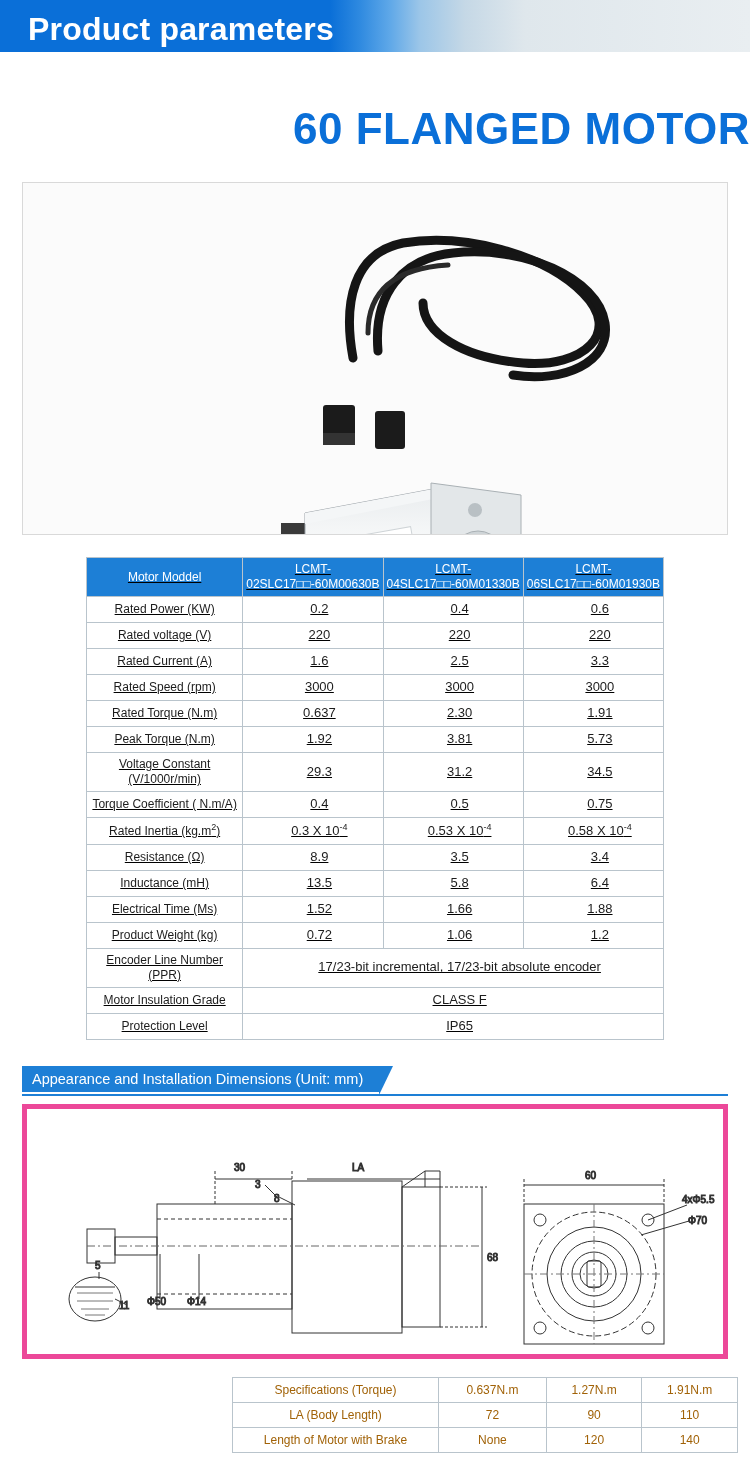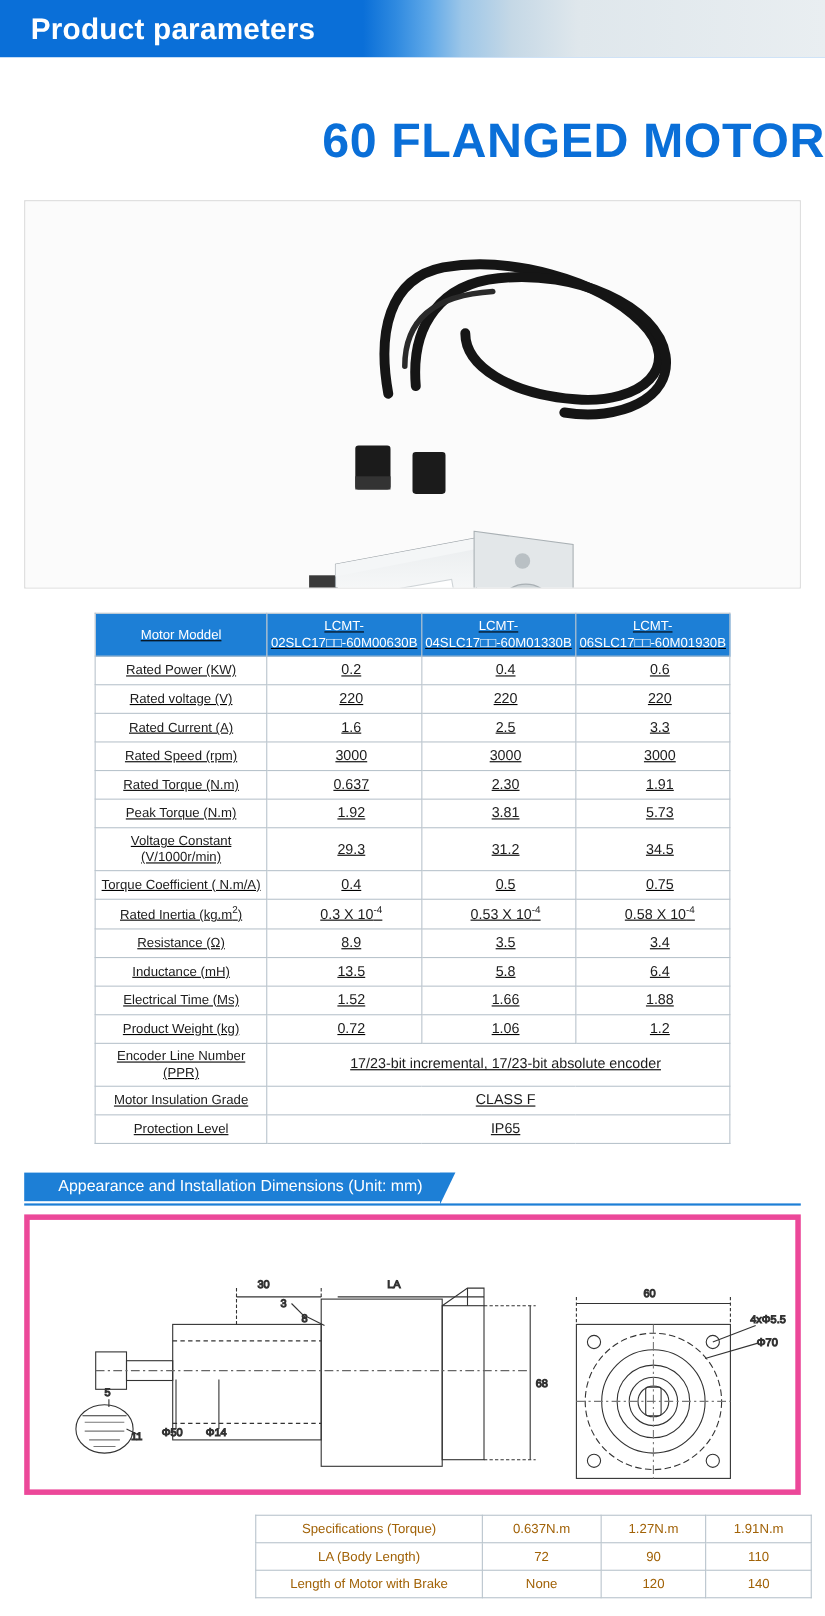--- a/index.html
+++ b/index.html
@@ -25,21 +25,21 @@
   }
   .banner .bar-grad {
     position: absolute;
     top: 0; left: 0; right: 0; bottom: 0;
     background: linear-gradient(90deg, #0a6fd8 0%, #0a6fd8 44%, #2f8ae0 48%, #5fa8e8 52%, #9cc6e8 56%, #c5d8e6 62%, #dfe7ec 70%, #e9eef1 100%);
   }
   .banner-title {
     position: absolute;
     left: 28px; top: 11px;
     color: #ffffff;
-    font-size: 27px;
+    font-size: 32px;
     font-weight: bold;
     letter-spacing: 0.2px;
   }
 
   
   .product-title {
     text-align: right;
     color: #0a6fd8;
     font-size: 44px;
     font-weight: bold;
@@ -100,21 +100,21 @@
     width: 706px;
     margin: 26px auto 0 auto;
     position: relative;
     height: 30px;
   }
   .sec-head .tab {
     display: inline-block;
     background: #1d7fd6;
     color: #fff;
     font-size: 14.5px;
-    padding: 5px 16px 5px 31px;
+    padding: 5px 16px 5px 10px;
     position: relative;
     z-index: 2;
   }
   .sec-head .tab:after {
     content: "";
     position: absolute;
     right: -14px; top: 0;
     width: 0; height: 0;
     border-top: 29px solid #1d7fd6;
     border-right: 14px solid transparent;

